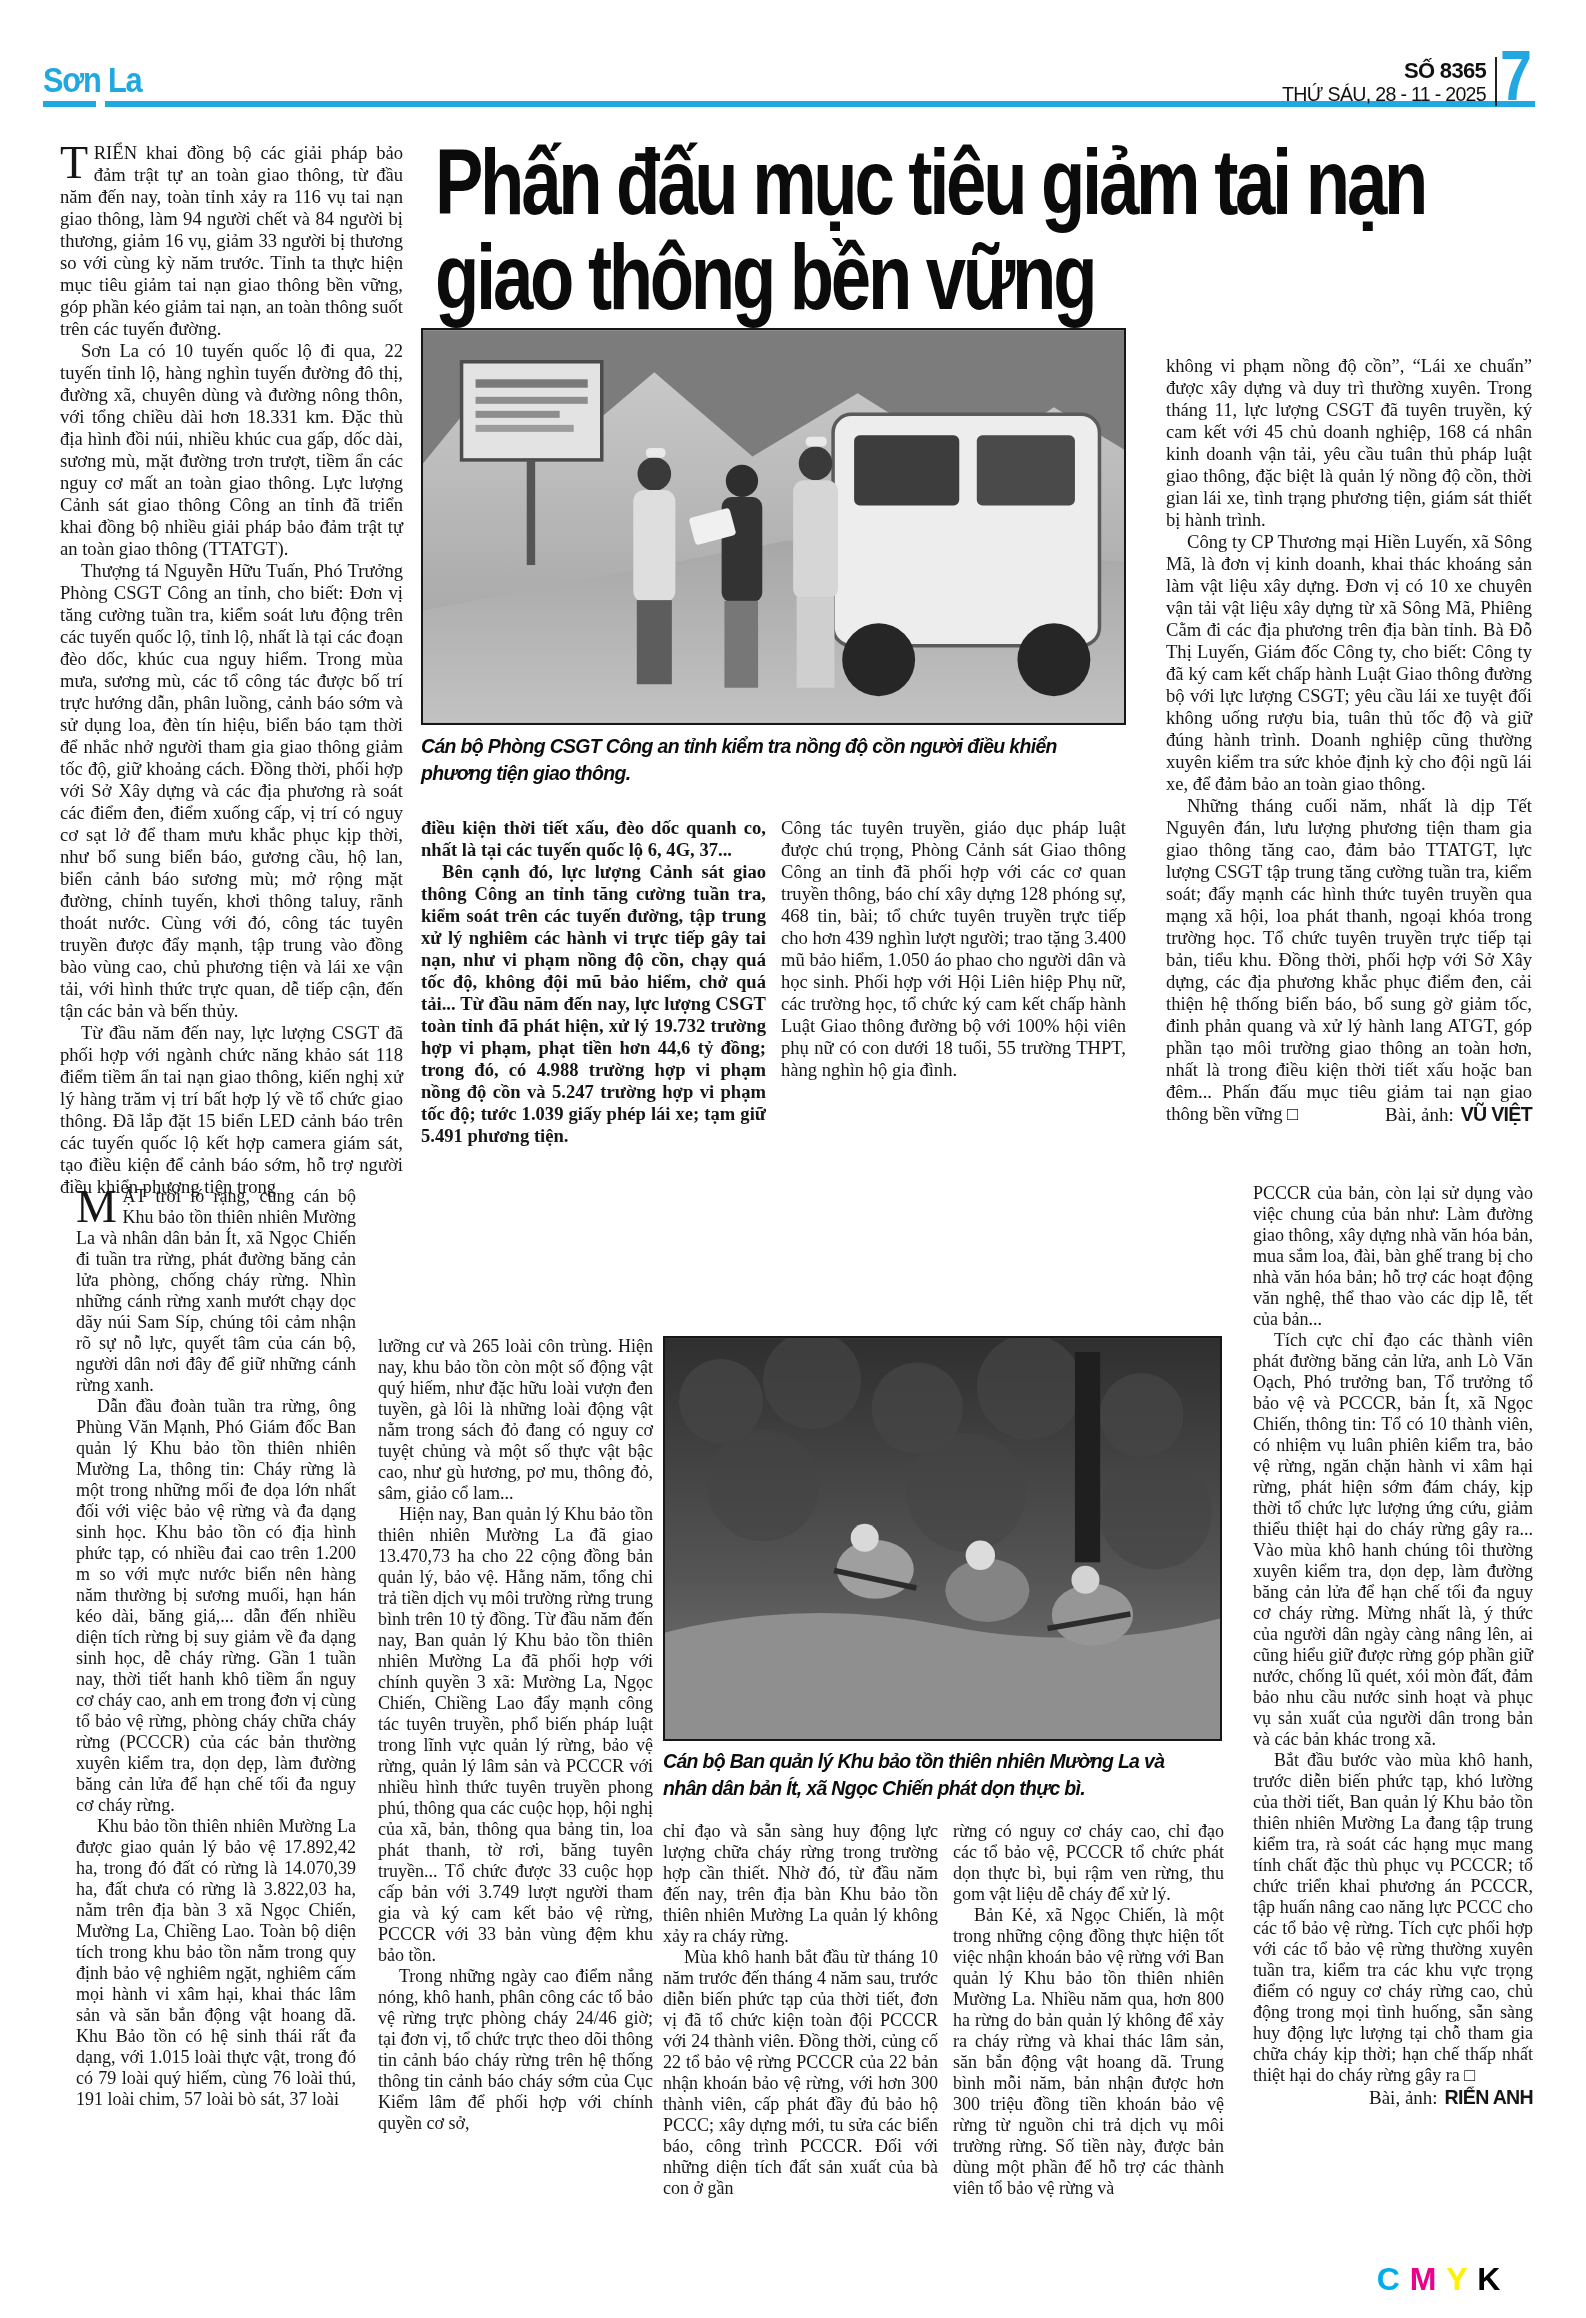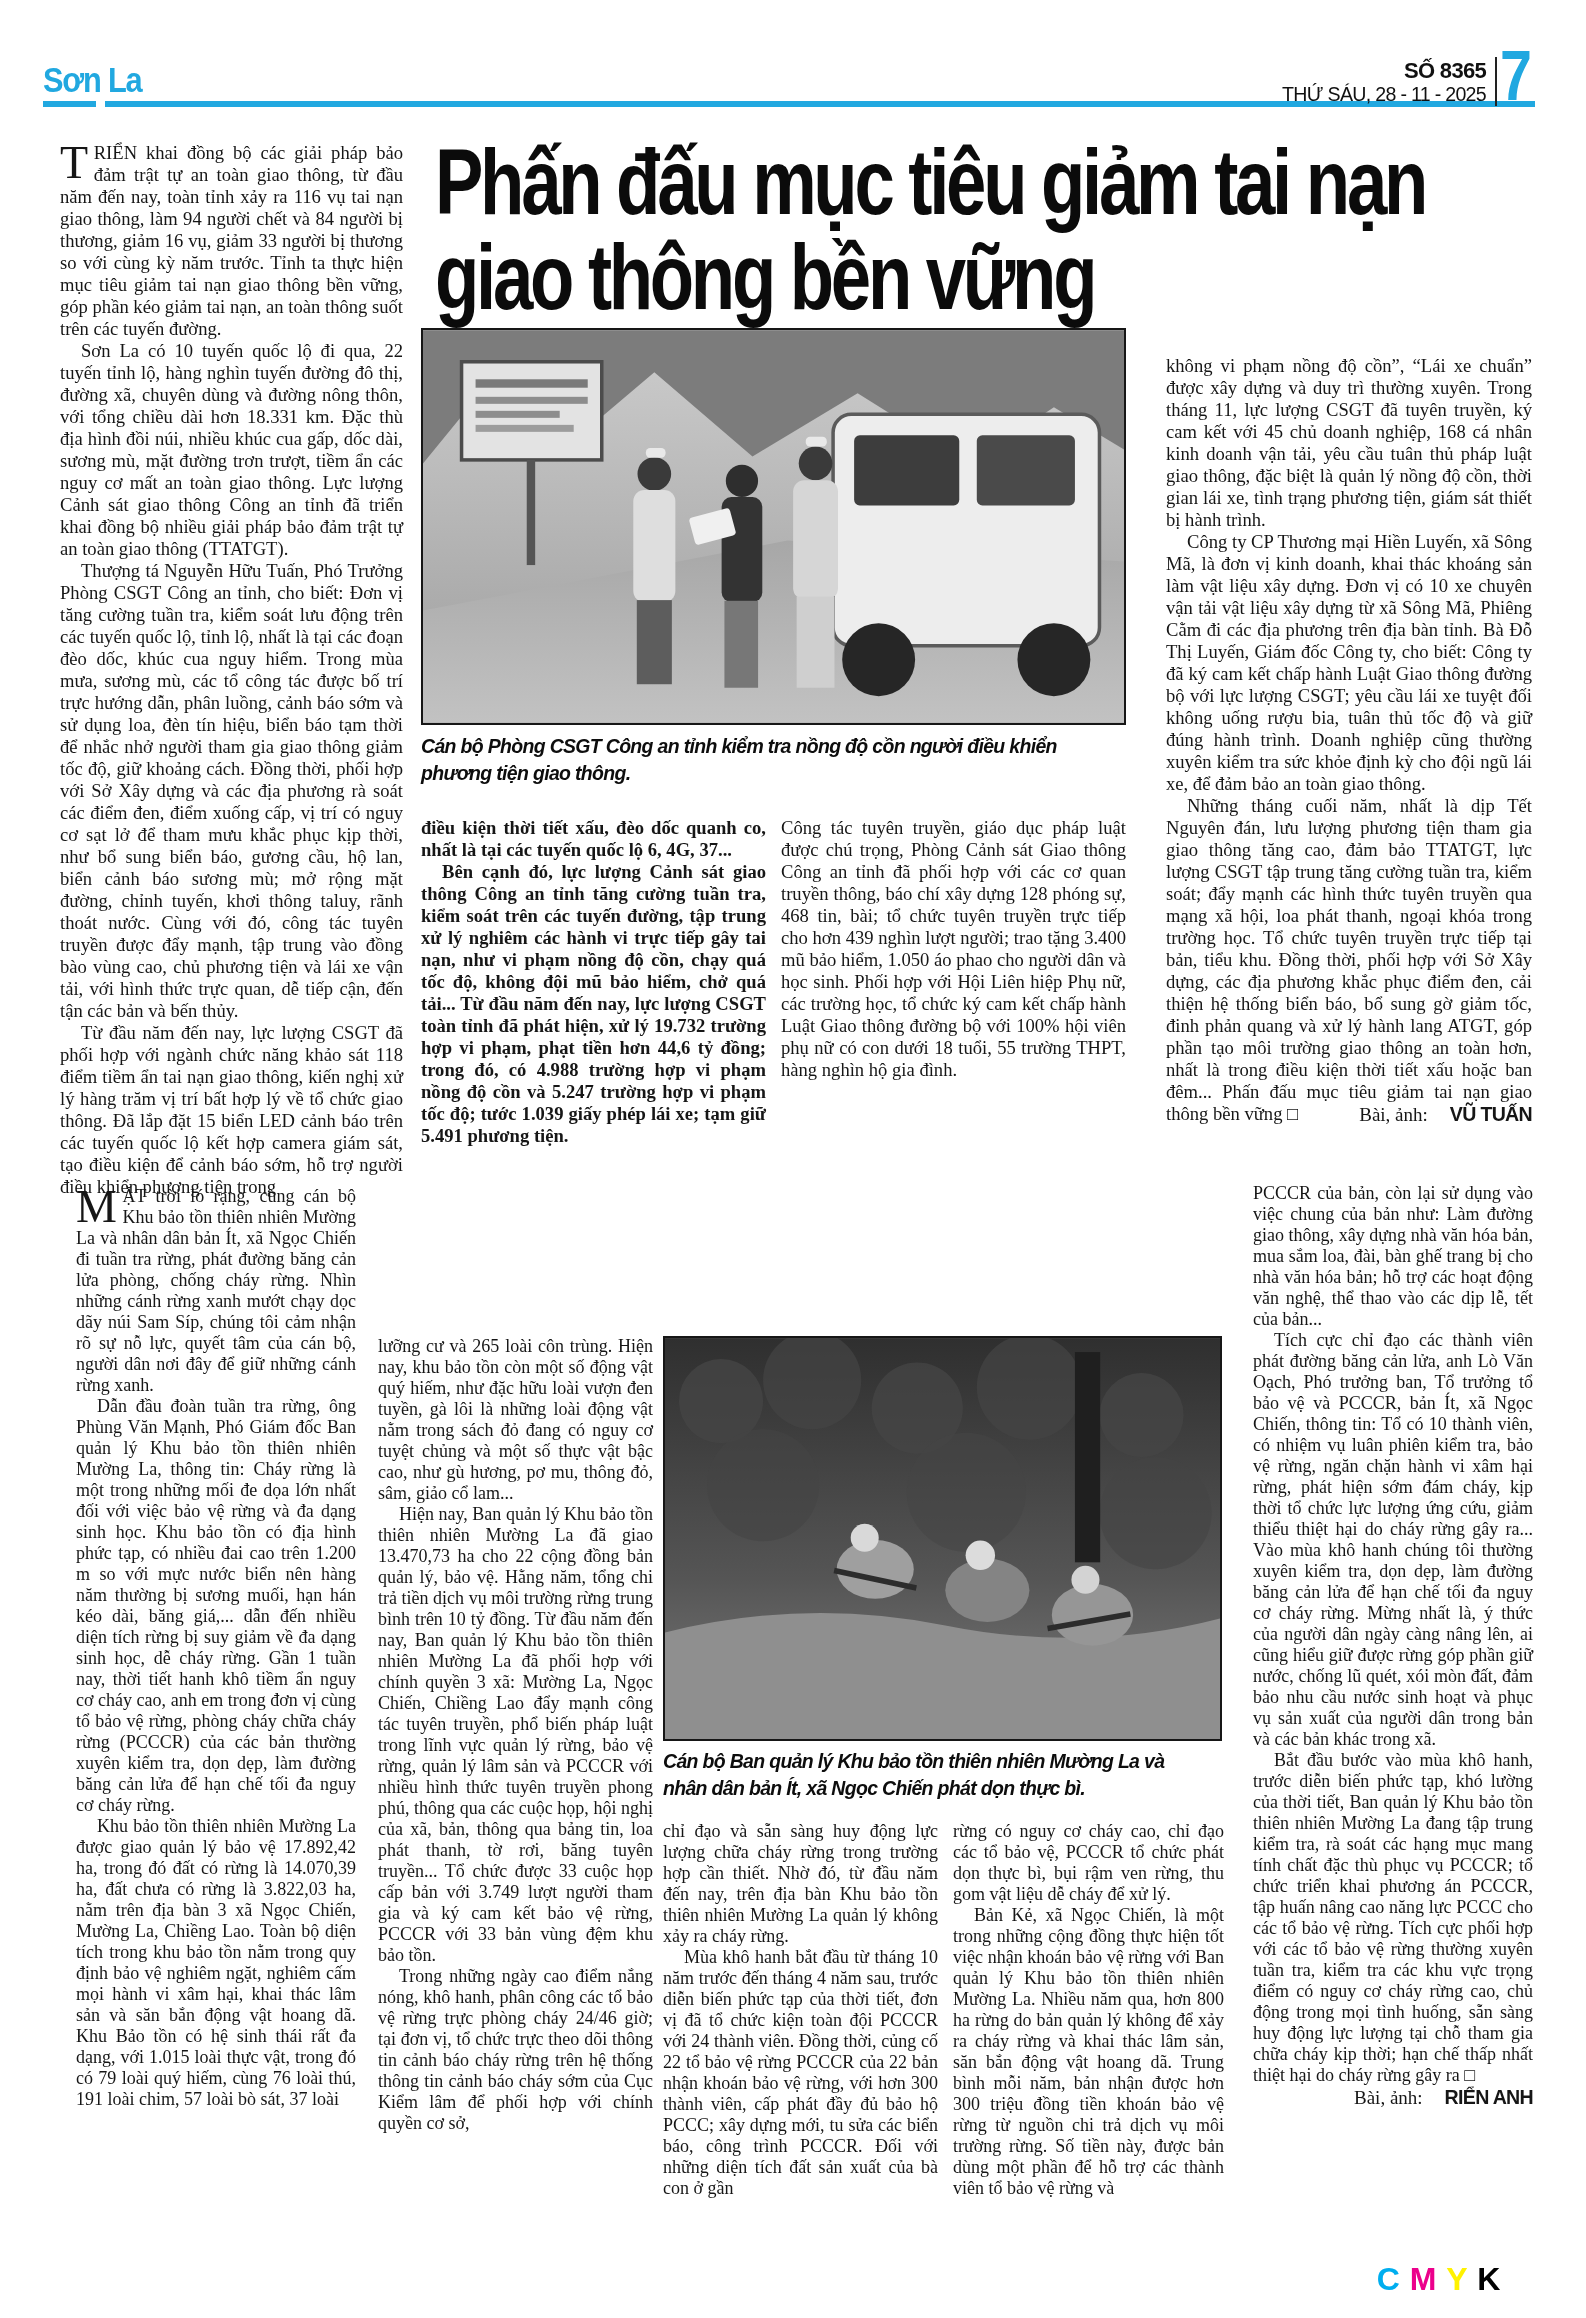--- a/index.html
+++ b/index.html
@@ -29,21 +29,21 @@
   .t1 p{font-size:18.6px;line-height:22px;}
   .t2 p{font-size:18px;line-height:21px;}
   .dropcap{float:left;font-family:"Liberation Serif",serif;font-size:46px;line-height:37px;
            padding:2.1px 5.6px 0 0;font-weight:400;}
   
   .cap{font:italic 700 20.7px/27px "Liberation Sans",sans-serif;color:#0d0d0d;letter-spacing:-0.7px;
        transform:scaleX(.94);transform-origin:left top;}
   
   .photo{border:2.1px solid #161616;background:#9a9a9a;}
   
-  .byl{display:flex;justify-content:flex-end;align-items:baseline;gap:22px;}
+  .byl{display:flex;justify-content:flex-end;align-items:baseline;gap:7px;}
   .byl .lab{font:400 19px/22px "Liberation Serif",serif;}
   .byl .nam{font:700 19.6px/22px "Liberation Sans",sans-serif;letter-spacing:-0.7px;}
   .pull{margin-top:-22px;}
   
   .cmyk span{font:700 32px/32px "Liberation Sans",sans-serif;margin-left:9.8px;}
 </style>
 </head>
 <body>
 
 <div class="sheet">
@@ -126,21 +126,21 @@
   <div class="abs col t1" style="left:781px;top:817px;width:345px;height:319px;">
     <p class="cont">Công tác tuyên truyền, giáo dục pháp luật được chú trọng, Phòng Cảnh sát Giao thông Công an tỉnh đã phối hợp với các cơ quan truyền thông, báo chí xây dựng 128 phóng sự, 468 tin, bài; tổ chức tuyên truyền trực tiếp cho hơn 439 nghìn lượt người; trao tặng 3.400 mũ bảo hiểm, 1.050 áo phao cho người dân và học sinh. Phối hợp với Hội Liên hiệp Phụ nữ, các trường học, tổ chức ký cam kết chấp hành Luật Giao thông đường bộ với 100% hội viên phụ nữ có con dưới 18 tuổi, 55 trường THPT, hàng nghìn hộ gia đình.</p>
   </div>
 
   <div class="abs col t1" style="left:1166px;top:355px;width:366px;height:785px;">
     <p class="cont">không vi phạm nồng độ cồn”, “Lái xe chuẩn” được xây dựng và duy trì thường xuyên. Trong tháng 11, lực lượng CSGT đã tuyên truyền, ký cam kết với 45 chủ doanh nghiệp, 168 cá nhân kinh doanh vận tải, yêu cầu tuân thủ pháp luật giao thông, đặc biệt là quản lý nồng độ cồn, thời gian lái xe, tình trạng phương tiện, giám sát thiết bị hành trình.</p>
     <p>Công ty CP Thương mại Hiền Luyến, xã Sông Mã, là đơn vị kinh doanh, khai thác khoáng sản làm vật liệu xây dựng. Đơn vị có 10 xe chuyên vận tải vật liệu xây dựng từ xã Sông Mã, Phiêng Cằm đi các địa phương trên địa bàn tỉnh. Bà Đỗ Thị Luyến, Giám đốc Công ty, cho biết: Công ty đã ký cam kết chấp hành Luật Giao thông đường bộ với lực lượng CSGT; yêu cầu lái xe tuyệt đối không uống rượu bia, tuân thủ tốc độ và giữ đúng hành trình. Doanh nghiệp cũng thường xuyên kiểm tra sức khỏe định kỳ cho đội ngũ lái xe, để đảm bảo an toàn giao thông.</p>
     <p>Những tháng cuối năm, nhất là dịp Tết Nguyên đán, lưu lượng phương tiện tham gia giao thông tăng cao, đảm bảo TTATGT, lực lượng CSGT tập trung tăng cường tuần tra, kiểm soát; đẩy mạnh các hình thức tuyên truyền qua mạng xã hội, loa phát thanh, ngoại khóa trong trường học. Tổ chức tuyên truyền trực tiếp tại bản, tiểu khu. Đồng thời, phối hợp với Sở Xây dựng, các địa phương khắc phục điểm đen, cải thiện hệ thống biển báo, bổ sung gờ giảm tốc, đinh phản quang và xử lý hành lang ATGT, góp phần tạo môi trường giao thông an toàn hơn, nhất là trong điều kiện thời tiết xấu hoặc ban đêm... Phấn đấu mục tiêu giảm tai nạn giao thông bền vững □</p>
     <div class="byl pull">
       <span class="lab">Bài, ảnh:</span>
-      <span class="nam">VŨ TUẤN</span>
+      <span class="nam">VŨ VIỆT</span>
     </div>
   </div>
 
 
   <div class="abs col t2" style="left:76px;top:1186px;width:280px;height:1016px;">
     <p class="first"><span class="dropcap">M</span><span>ẶT trời ló rạng, cùng cán bộ Khu bảo tồn thiên nhiên Mường La và nhân dân bản Ít, xã Ngọc Chiến đi tuần tra rừng, phát đường băng cản lửa phòng, chống cháy rừng. Nhìn những cánh rừng xanh mướt chạy dọc dãy núi Sam Síp, chúng tôi cảm nhận rõ sự nỗ lực, quyết tâm của cán bộ, người dân nơi đây để giữ những cánh rừng xanh.</span></p>
     <p>Dẫn đầu đoàn tuần tra rừng, ông Phùng Văn Mạnh, Phó Giám đốc Ban quản lý Khu bảo tồn thiên nhiên Mường La, thông tin: Cháy rừng là một trong những mối đe dọa lớn nhất đối với việc bảo vệ rừng và đa dạng sinh học. Khu bảo tồn có địa hình phức tạp, có nhiều đai cao trên 1.200 m so với mực nước biển nên hàng năm thường bị sương muối, hạn hán kéo dài, băng giá,... dẫn đến nhiều diện tích rừng bị suy giảm về đa dạng sinh học, dễ cháy rừng. Gần 1 tuần nay, thời tiết hanh khô tiềm ẩn nguy cơ cháy cao, anh em trong đơn vị cùng tổ bảo vệ rừng, phòng cháy chữa cháy rừng (PCCCR) của các bản thường xuyên kiểm tra, dọn dẹp, làm đường băng cản lửa để hạn chế tối đa nguy cơ cháy rừng.</p>
     <p>Khu bảo tồn thiên nhiên Mường La được giao quản lý bảo vệ 17.892,42 ha, trong đó đất có rừng là 14.070,39 ha, đất chưa có rừng là 3.822,03 ha, nằm trên địa bàn 3 xã Ngọc Chiến, Mường La, Chiềng Lao. Toàn bộ diện tích trong khu bảo tồn nằm trong quy định bảo vệ nghiêm ngặt, nghiêm cấm mọi hành vi xâm hại, khai thác lâm sản và săn bắn động vật hoang dã. Khu Bảo tồn có hệ sinh thái rất đa dạng, với 1.015 loài thực vật, trong đó có 79 loài quý hiếm, cùng 76 loài thú, 191 loài chim, 57 loài bò sát, 37 loài</p>
   </div>
 

